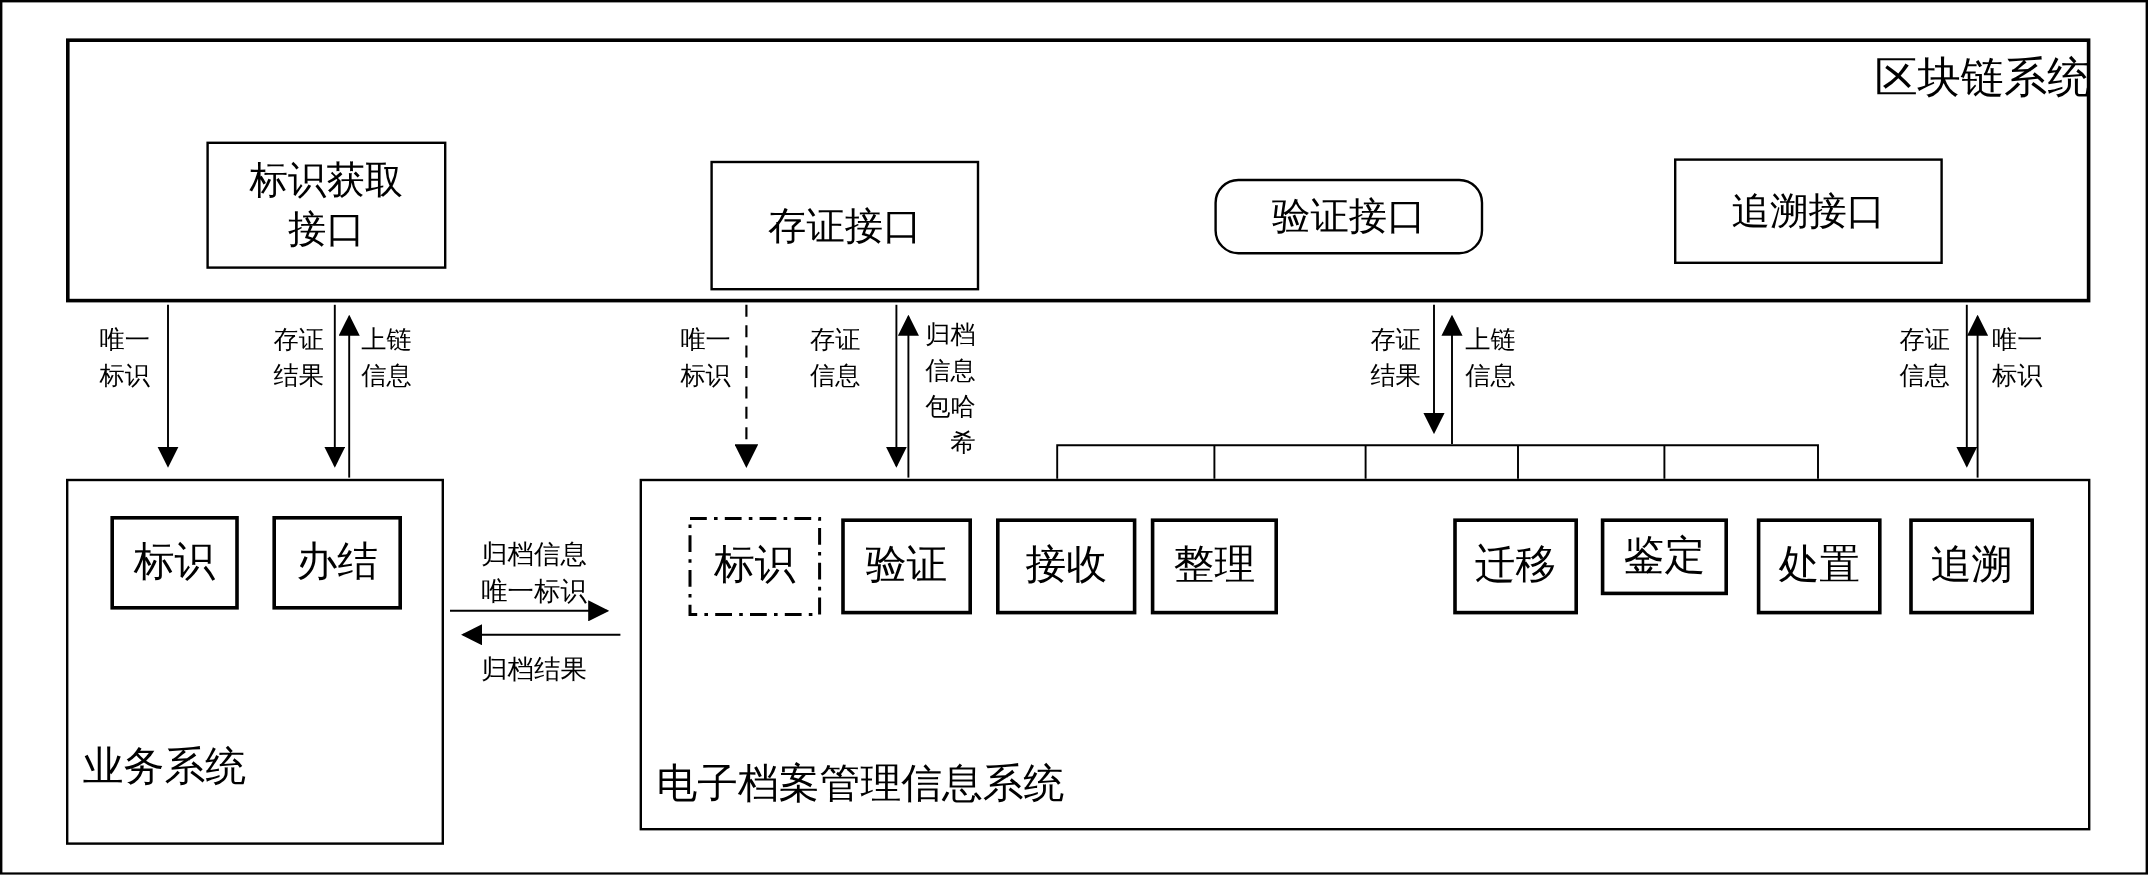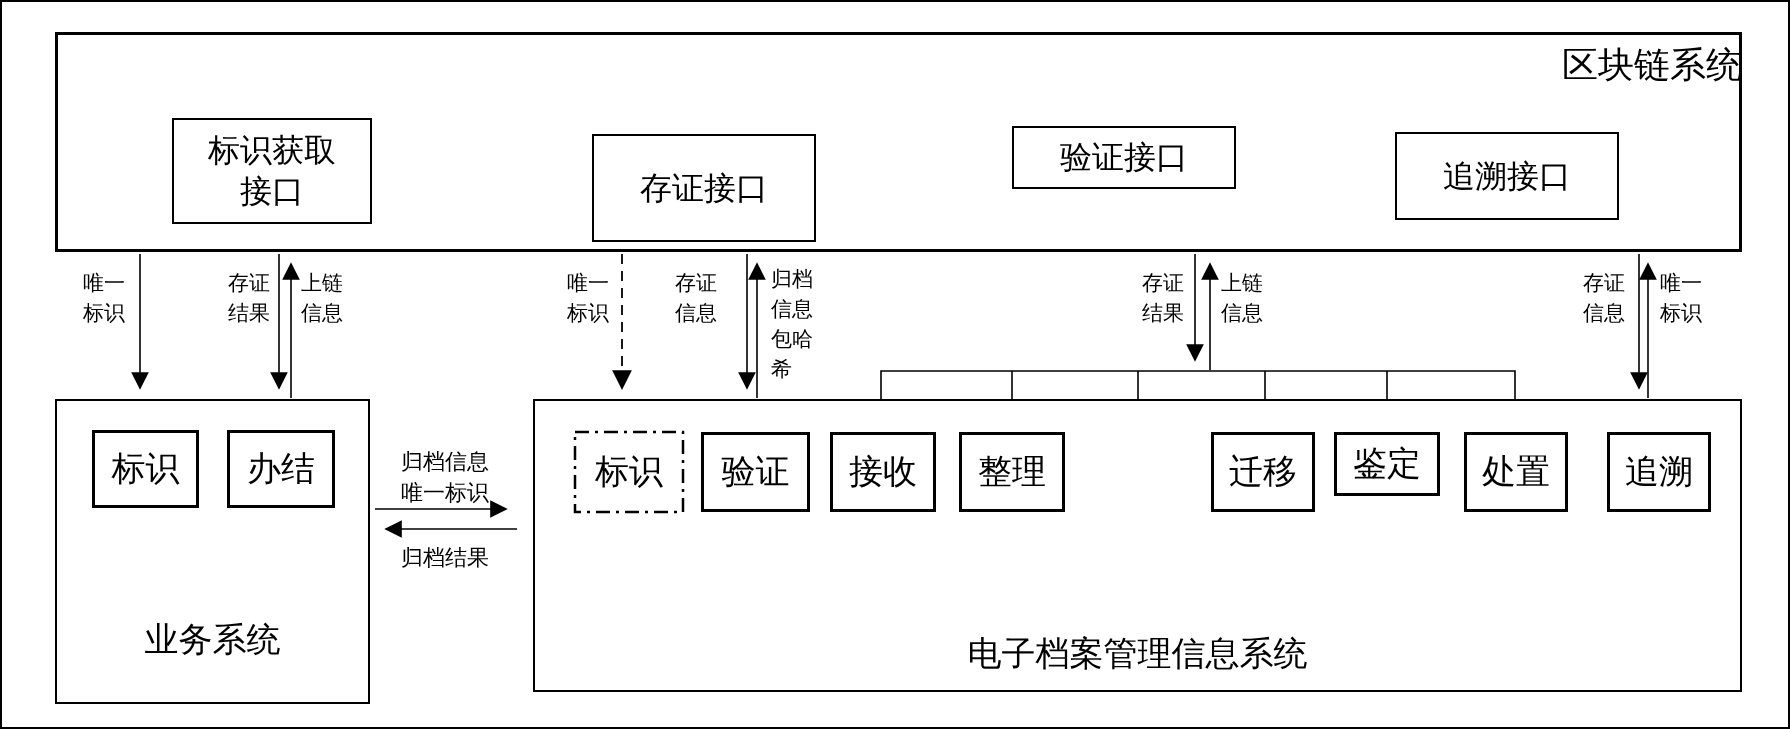--- a/index.html
+++ b/index.html
@@ -6,63 +6,63 @@
   .canvas{
     position:relative;width:1790px;height:729px;box-sizing:border-box;
     border:2px solid #000;background:#fff;overflow:hidden;
     font-family:"Liberation Serif","DejaVu Serif",serif;color:#000;
   }
   .abs{position:absolute;box-sizing:border-box;}
   .box{border:2px solid #000;background:#fff;}
   .box-thick{border:3px solid #000;background:#fff;}
   .center-flex{display:flex;align-items:center;justify-content:center;text-align:center;}
   .pre{white-space:pre-line;}
-  .sys-title{font-size:34px;line-height:40px;text-align:center;}
+  .sys-title{font-size:34px;line-height:40px;text-align:left;padding-left:14px;}
   .bc-title{font-size:36px;line-height:42px;text-align:right;}
   .iface-label{font-size:32px;line-height:41px;}
   .module-label{font-size:34px;line-height:40px;}
   .flow-label{
-    position:absolute;font-size:21px;line-height:30px;text-align:left;
+    position:absolute;font-size:21px;line-height:30px;text-align:right;
     white-space:pre-line;transform:translateX(-50%);
   }
   .bridge-label{
     position:absolute;font-size:22px;line-height:31px;text-align:right;
     white-space:pre-line;transform:translateX(-50%);
   }
   svg.overlay{position:absolute;left:0;top:0;pointer-events:none;}
 </style>
 </head>
 <body>
 
 <div class="canvas">
 
   <div class="abs box-thick" style="left:53px;top:30px;width:1687px;height:220px;"></div>
   <div class="abs bc-title" style="left:53px;top:42px;width:1687px;">区块链系统</div>
 
   <div class="abs box center-flex iface-label pre" style="left:170px;top:116px;width:200px;height:106px;">标识获取
 接口</div>
   <div class="abs box center-flex iface-label" style="left:590px;top:132px;width:224px;height:108px;">存证接口</div>
-  <div class="abs box center-flex iface-label" style="left:1010px;top:124px;width:224px;height:63px;">验证接口</div>
+  <div class="abs box center-flex iface-label" style="left:1010px;top:147px;width:224px;height:63px;border-radius:20px;">验证接口</div>
   <div class="abs box center-flex iface-label" style="left:1393px;top:130px;width:224px;height:88px;">追溯接口</div>
 
   <div class="abs box" style="left:53px;top:397px;width:315px;height:305px;"></div>
   <div class="abs box-thick center-flex module-label" style="left:90px;top:428px;width:107px;height:78px;">标识</div>
   <div class="abs box-thick center-flex module-label" style="left:225px;top:428px;width:108px;height:78px;">办结</div>
   <div class="abs sys-title" style="left:53px;top:618px;width:315px;">业务系统</div>
 
   <div class="abs box" style="left:531px;top:397px;width:1209px;height:293px;"></div>
 
   <div class="abs center-flex module-label" style="left:573px;top:430px;width:108px;height:80px;">标识</div>
   <div class="abs box-thick center-flex module-label" style="left:699px;top:430px;width:109px;height:80px;">验证</div>
-  <div class="abs box-thick center-flex module-label" style="left:828px;top:430px;width:106px;height:80px;">接收</div>
+  <div class="abs box-thick center-flex module-label" style="left:828px;top:430px;width:117px;height:80px;">接收</div>
   <div class="abs box-thick center-flex module-label" style="left:957px;top:430px;width:106px;height:80px;">整理</div>
   <div class="abs box-thick center-flex module-label" style="left:1209px;top:430px;width:104px;height:80px;">迁移</div>
   <div class="abs box-thick center-flex module-label" style="left:1332px;top:430px;width:106px;height:64px;">鉴定</div>
   <div class="abs box-thick center-flex module-label" style="left:1462px;top:430px;width:104px;height:80px;">处置</div>
-  <div class="abs box-thick center-flex module-label" style="left:1589px;top:430px;width:104px;height:80px;margin-left:16px;">追溯</div>
+  <div class="abs box-thick center-flex module-label" style="left:1589px;top:430px;width:104px;height:80px;">追溯</div>
 
   <div class="abs sys-title" style="left:531px;top:632px;width:1209px;">电子档案管理信息系统</div>
 
   <div class="flow-label" style="left:102px;top:266px;">唯一
 标识</div>
   <div class="flow-label" style="left:247px;top:266px;">存证
 结果</div>
   <div class="flow-label" style="left:320px;top:266px;">上链
 信息</div>
 

